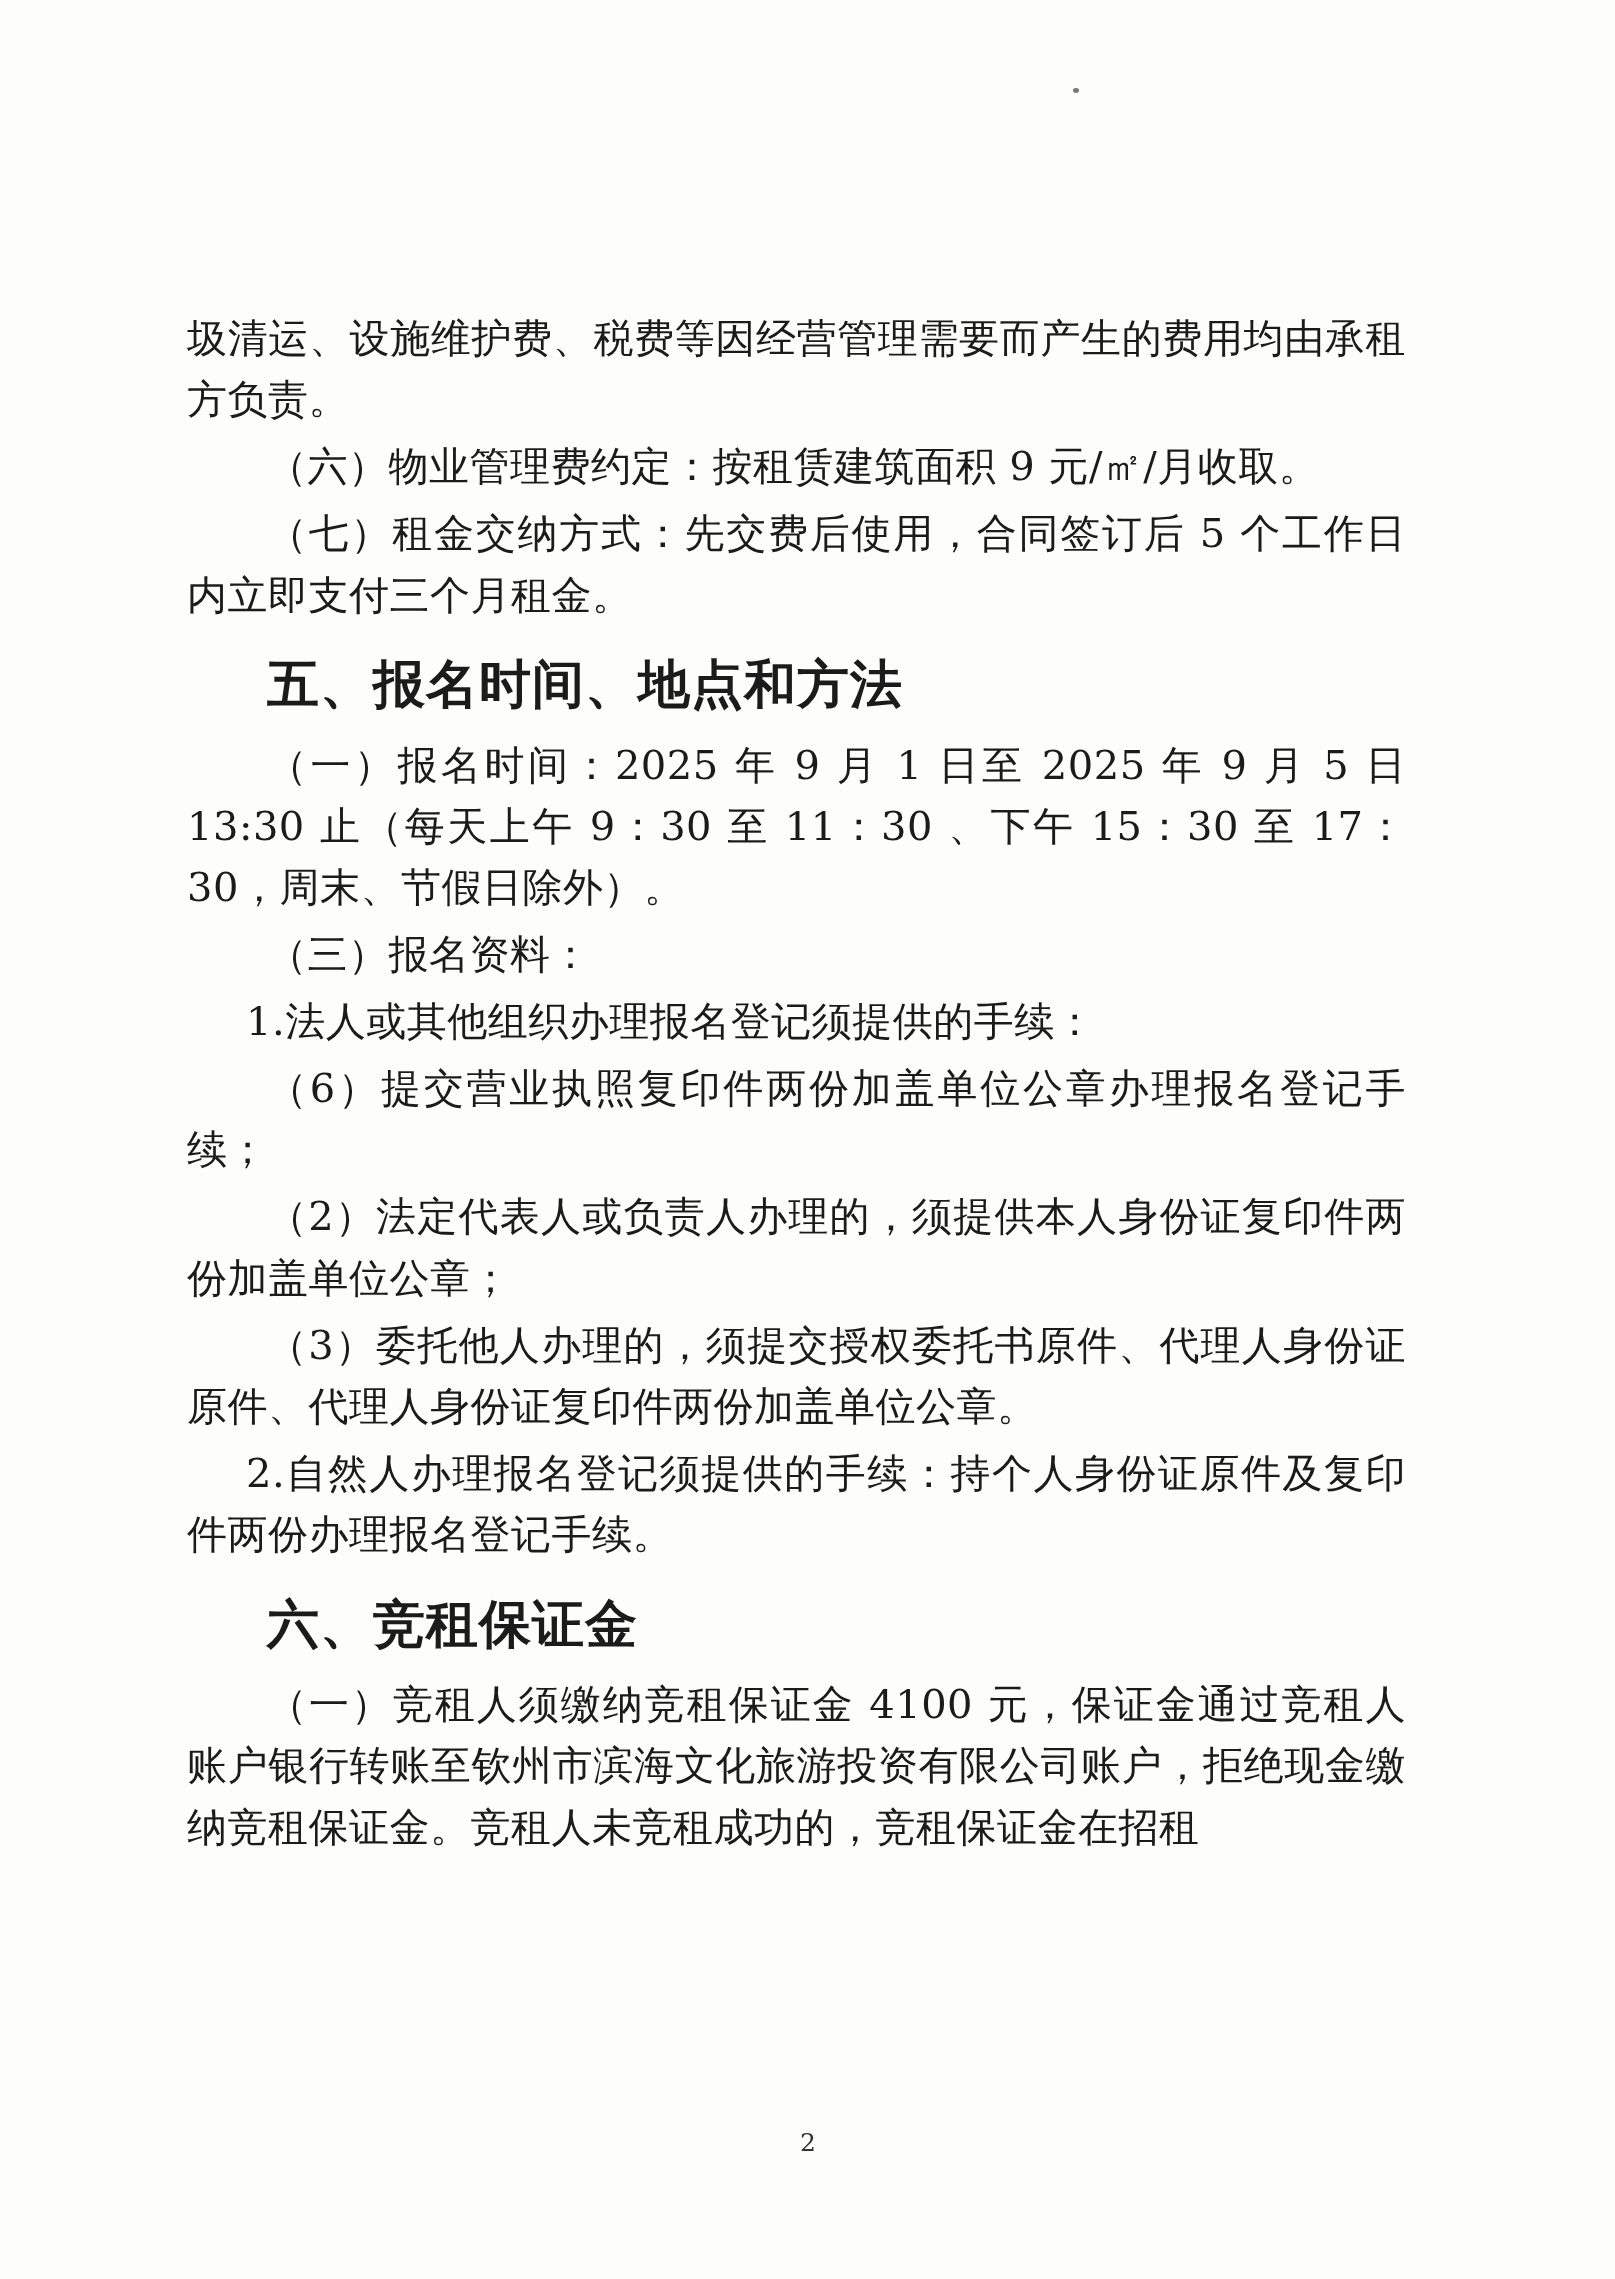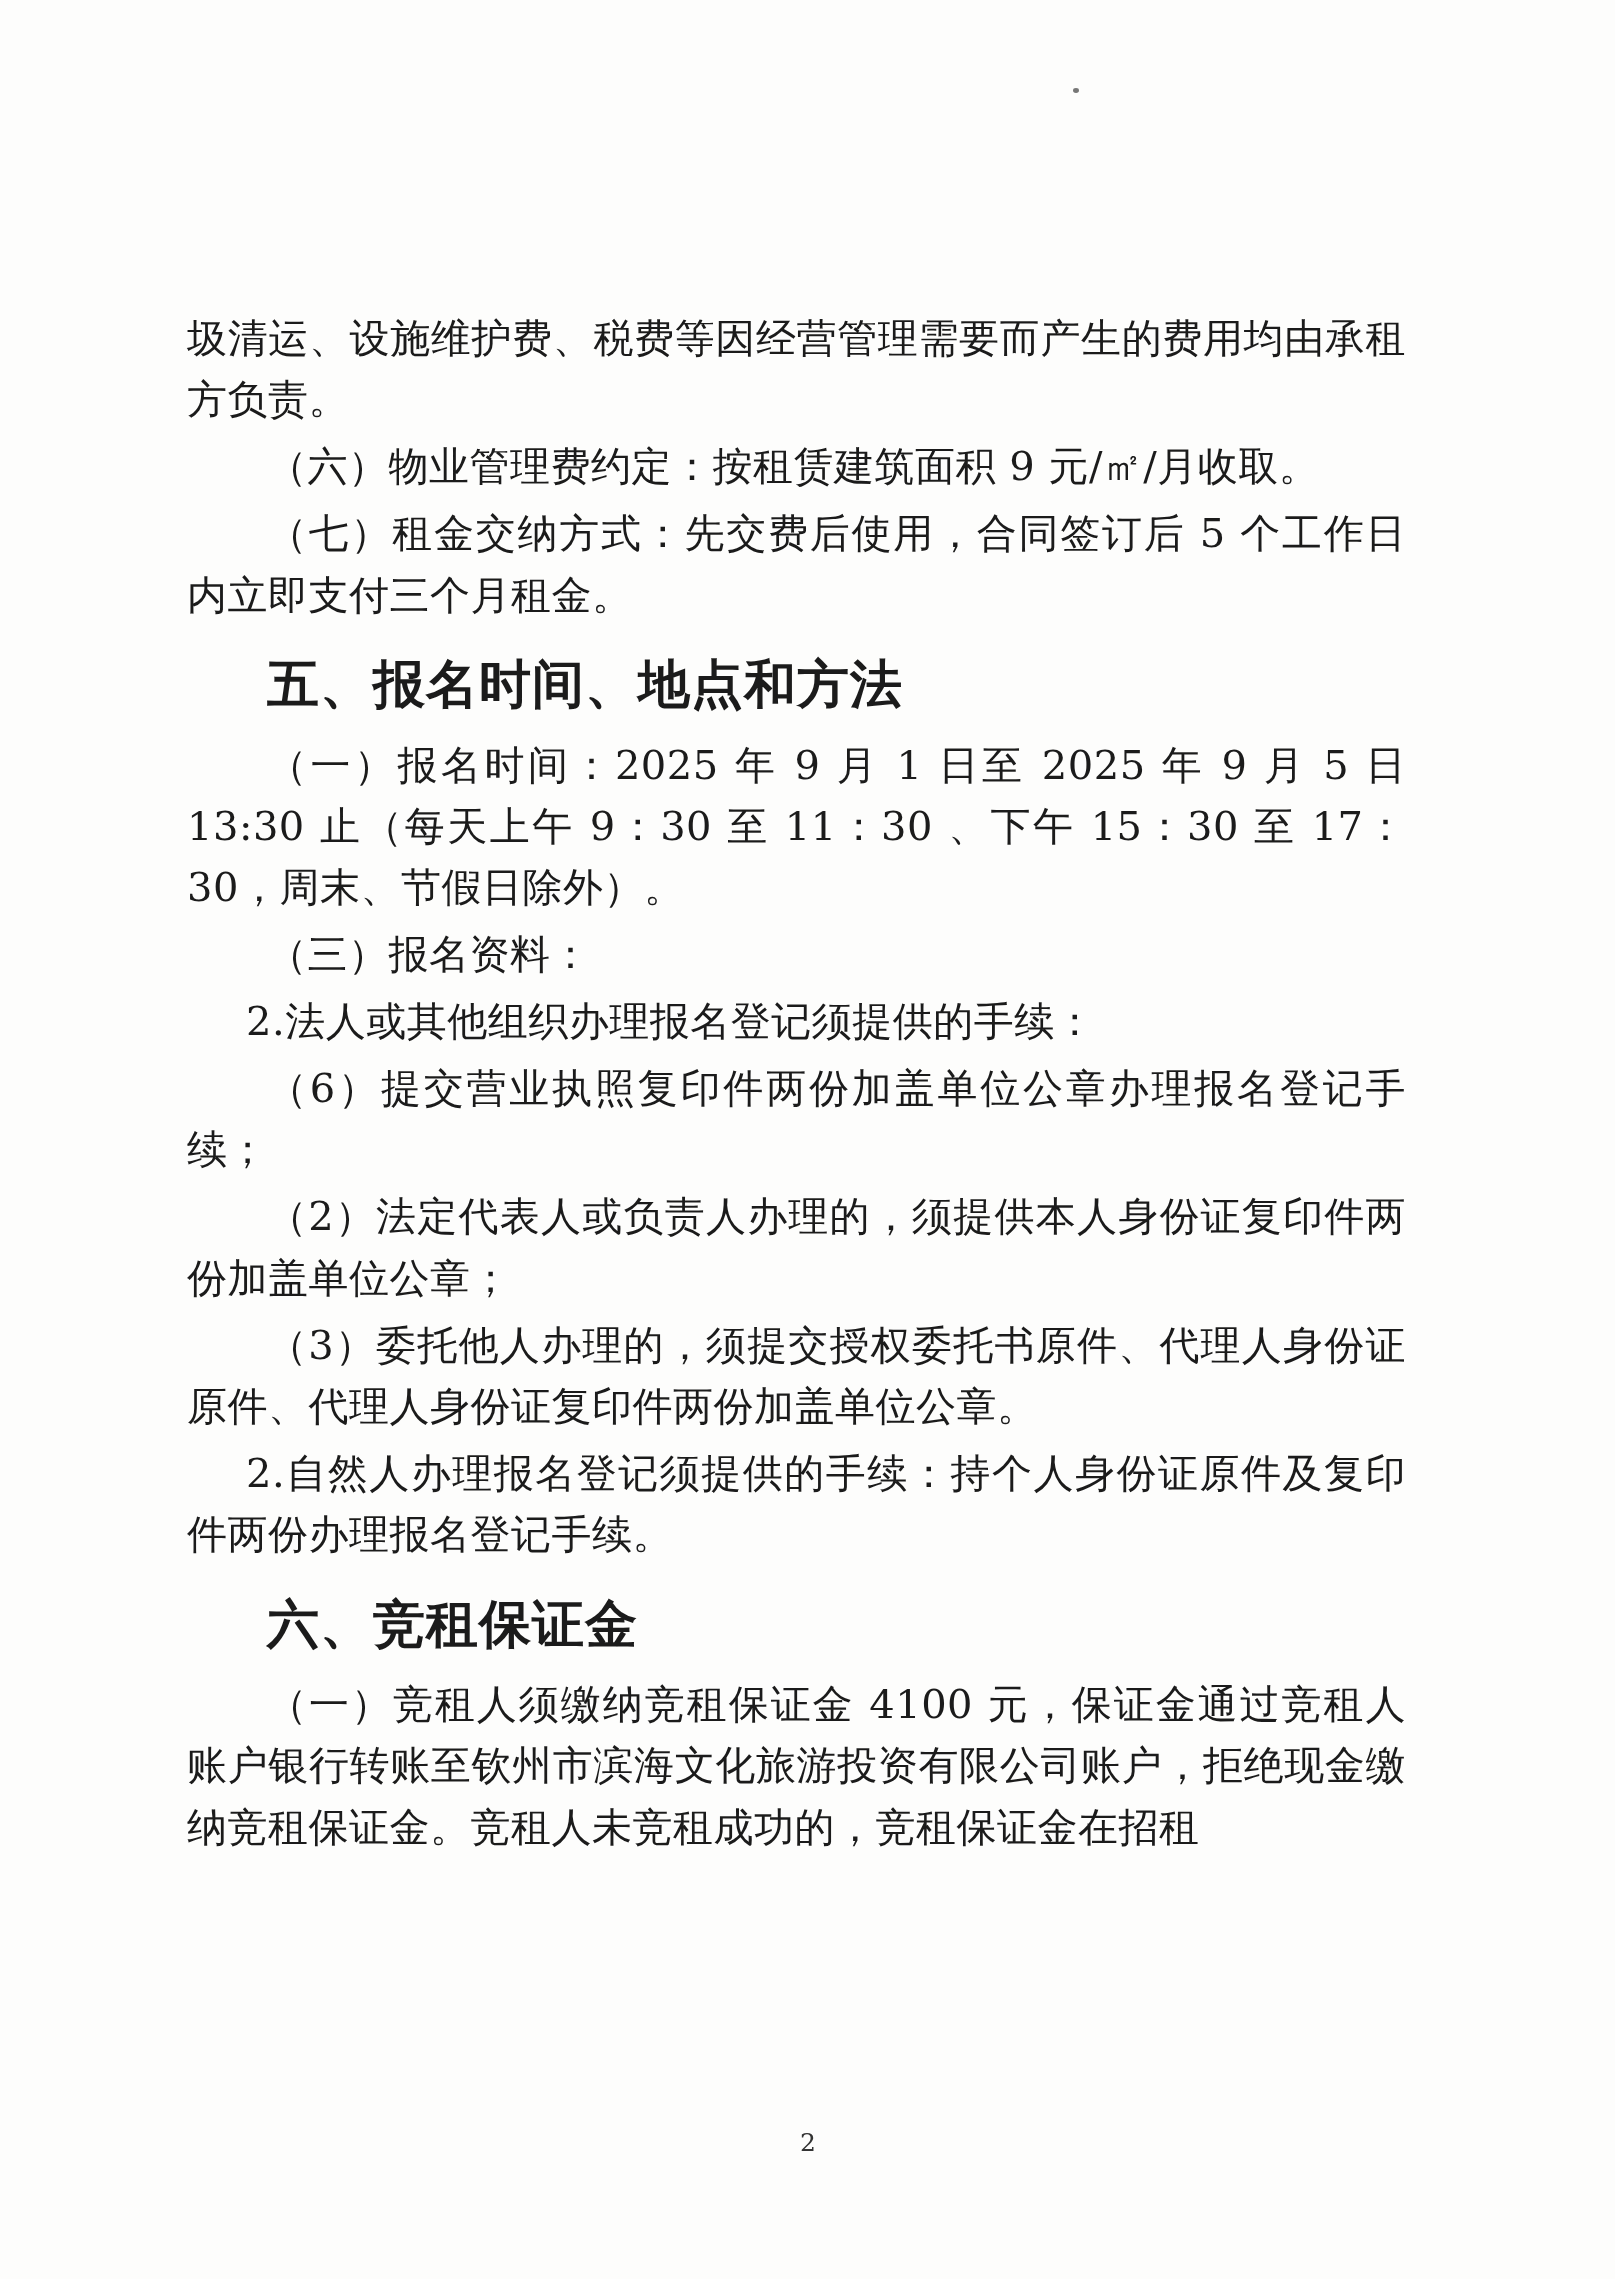--- a/index.html
+++ b/index.html
@@ -78,21 +78,21 @@
 
   <div class="speck"></div>
 
   <div class="doc-body">
     <p class="plain">圾清运、设施维护费、税费等因经营管理需要而产生的费用均由承租方负责。</p>
     <p class="indent">（六）物业管理费约定：按租赁建筑面积 9 元/㎡/月收取。</p>
     <p class="indent">（七）租金交纳方式：先交费后使用，合同签订后 5 个工作日内立即支付三个月租金。</p>
     <p class="heading">五、报名时间、地点和方法</p>
     <p class="indent">（一）报名时间：2025 年 9 月 1 日至 2025 年 9 月 5 日 13:30 止（每天上午 9：30 至 11：30 、下午 15：30 至 17：30，周末、节假日除外）。</p>
     <p class="indent">（三）报名资料：</p>
-    <p class="indent-small">2.法人或其他组织办理报名登记须提供的手续：</p>
+    <p class="indent-small">1.法人或其他组织办理报名登记须提供的手续：</p>
     <p class="indent">（6）提交营业执照复印件两份加盖单位公章办理报名登记手续；</p>
     <p class="indent">（2）法定代表人或负责人办理的，须提供本人身份证复印件两份加盖单位公章；</p>
     <p class="indent">（3）委托他人办理的，须提交授权委托书原件、代理人身份证原件、代理人身份证复印件两份加盖单位公章。</p>
     <p class="indent-small">2.自然人办理报名登记须提供的手续：持个人身份证原件及复印件两份办理报名登记手续。</p>
     <p class="heading">六、竞租保证金</p>
     <p class="indent">（一）竞租人须缴纳竞租保证金 4100 元，保证金通过竞租人账户银行转账至钦州市滨海文化旅游投资有限公司账户，拒绝现金缴纳竞租保证金。竞租人未竞租成功的，竞租保证金在招租</p>
   </div>
 
   <div class="page-number">2</div>
 

